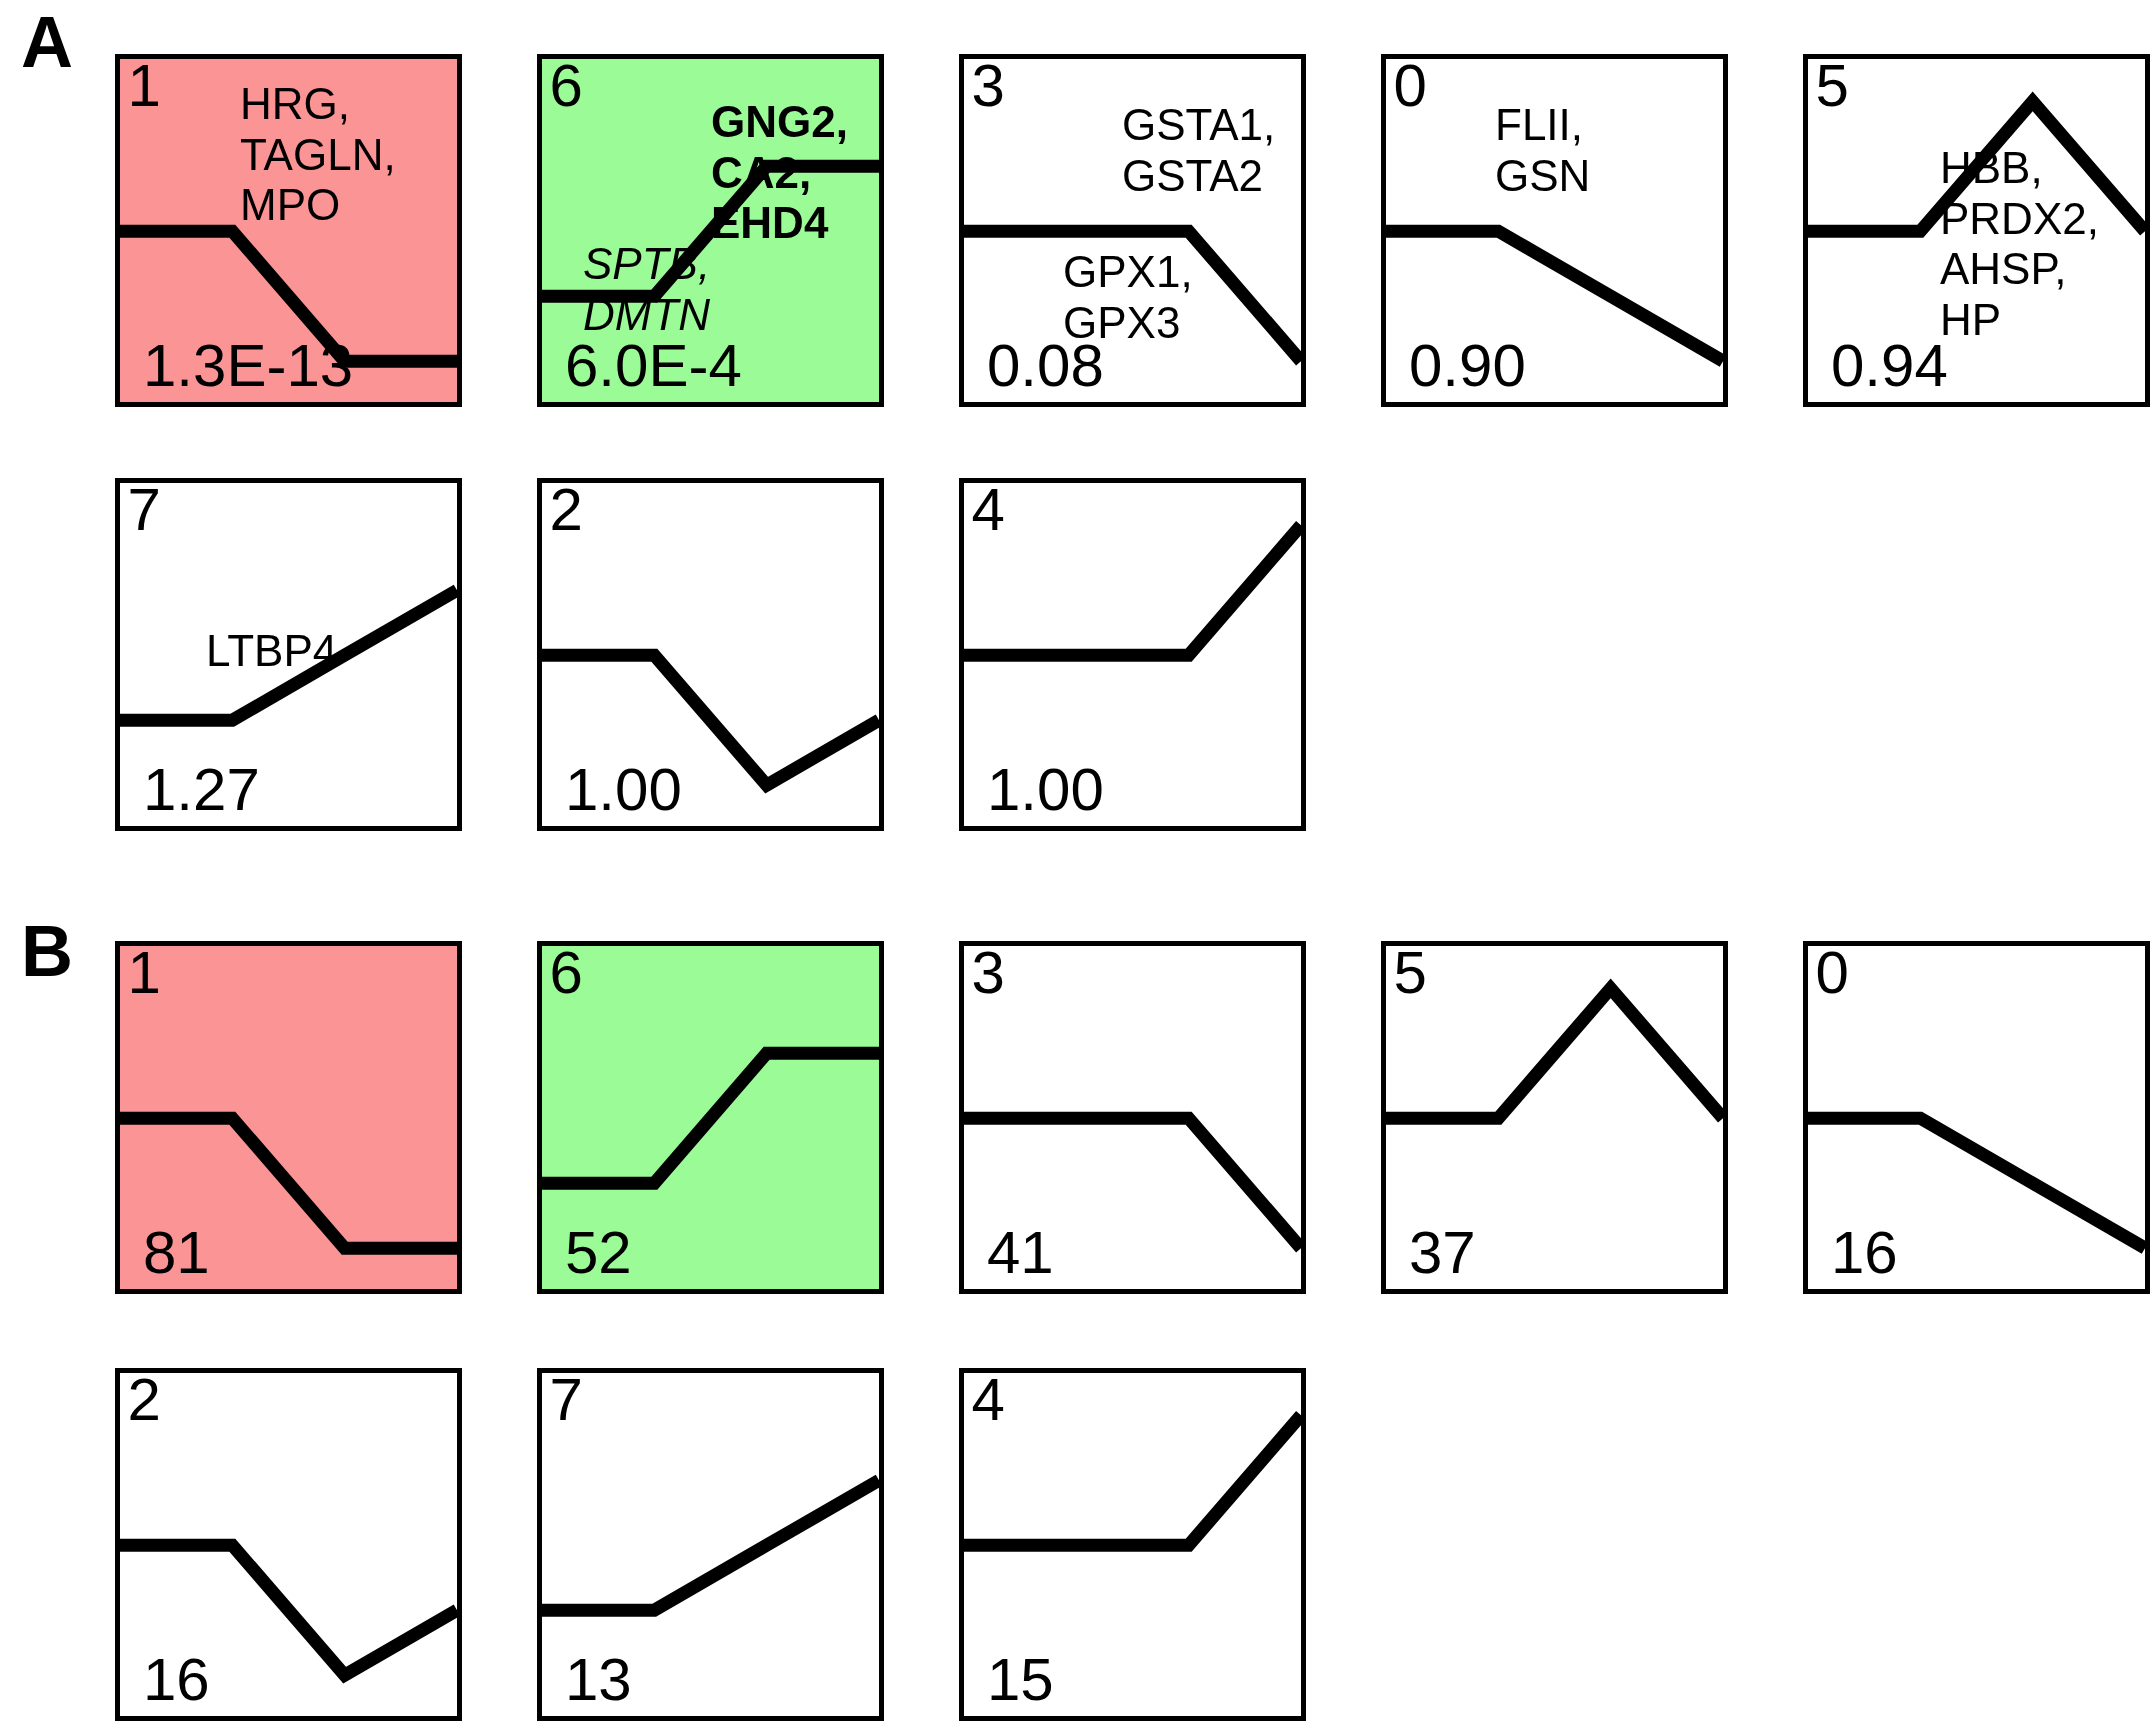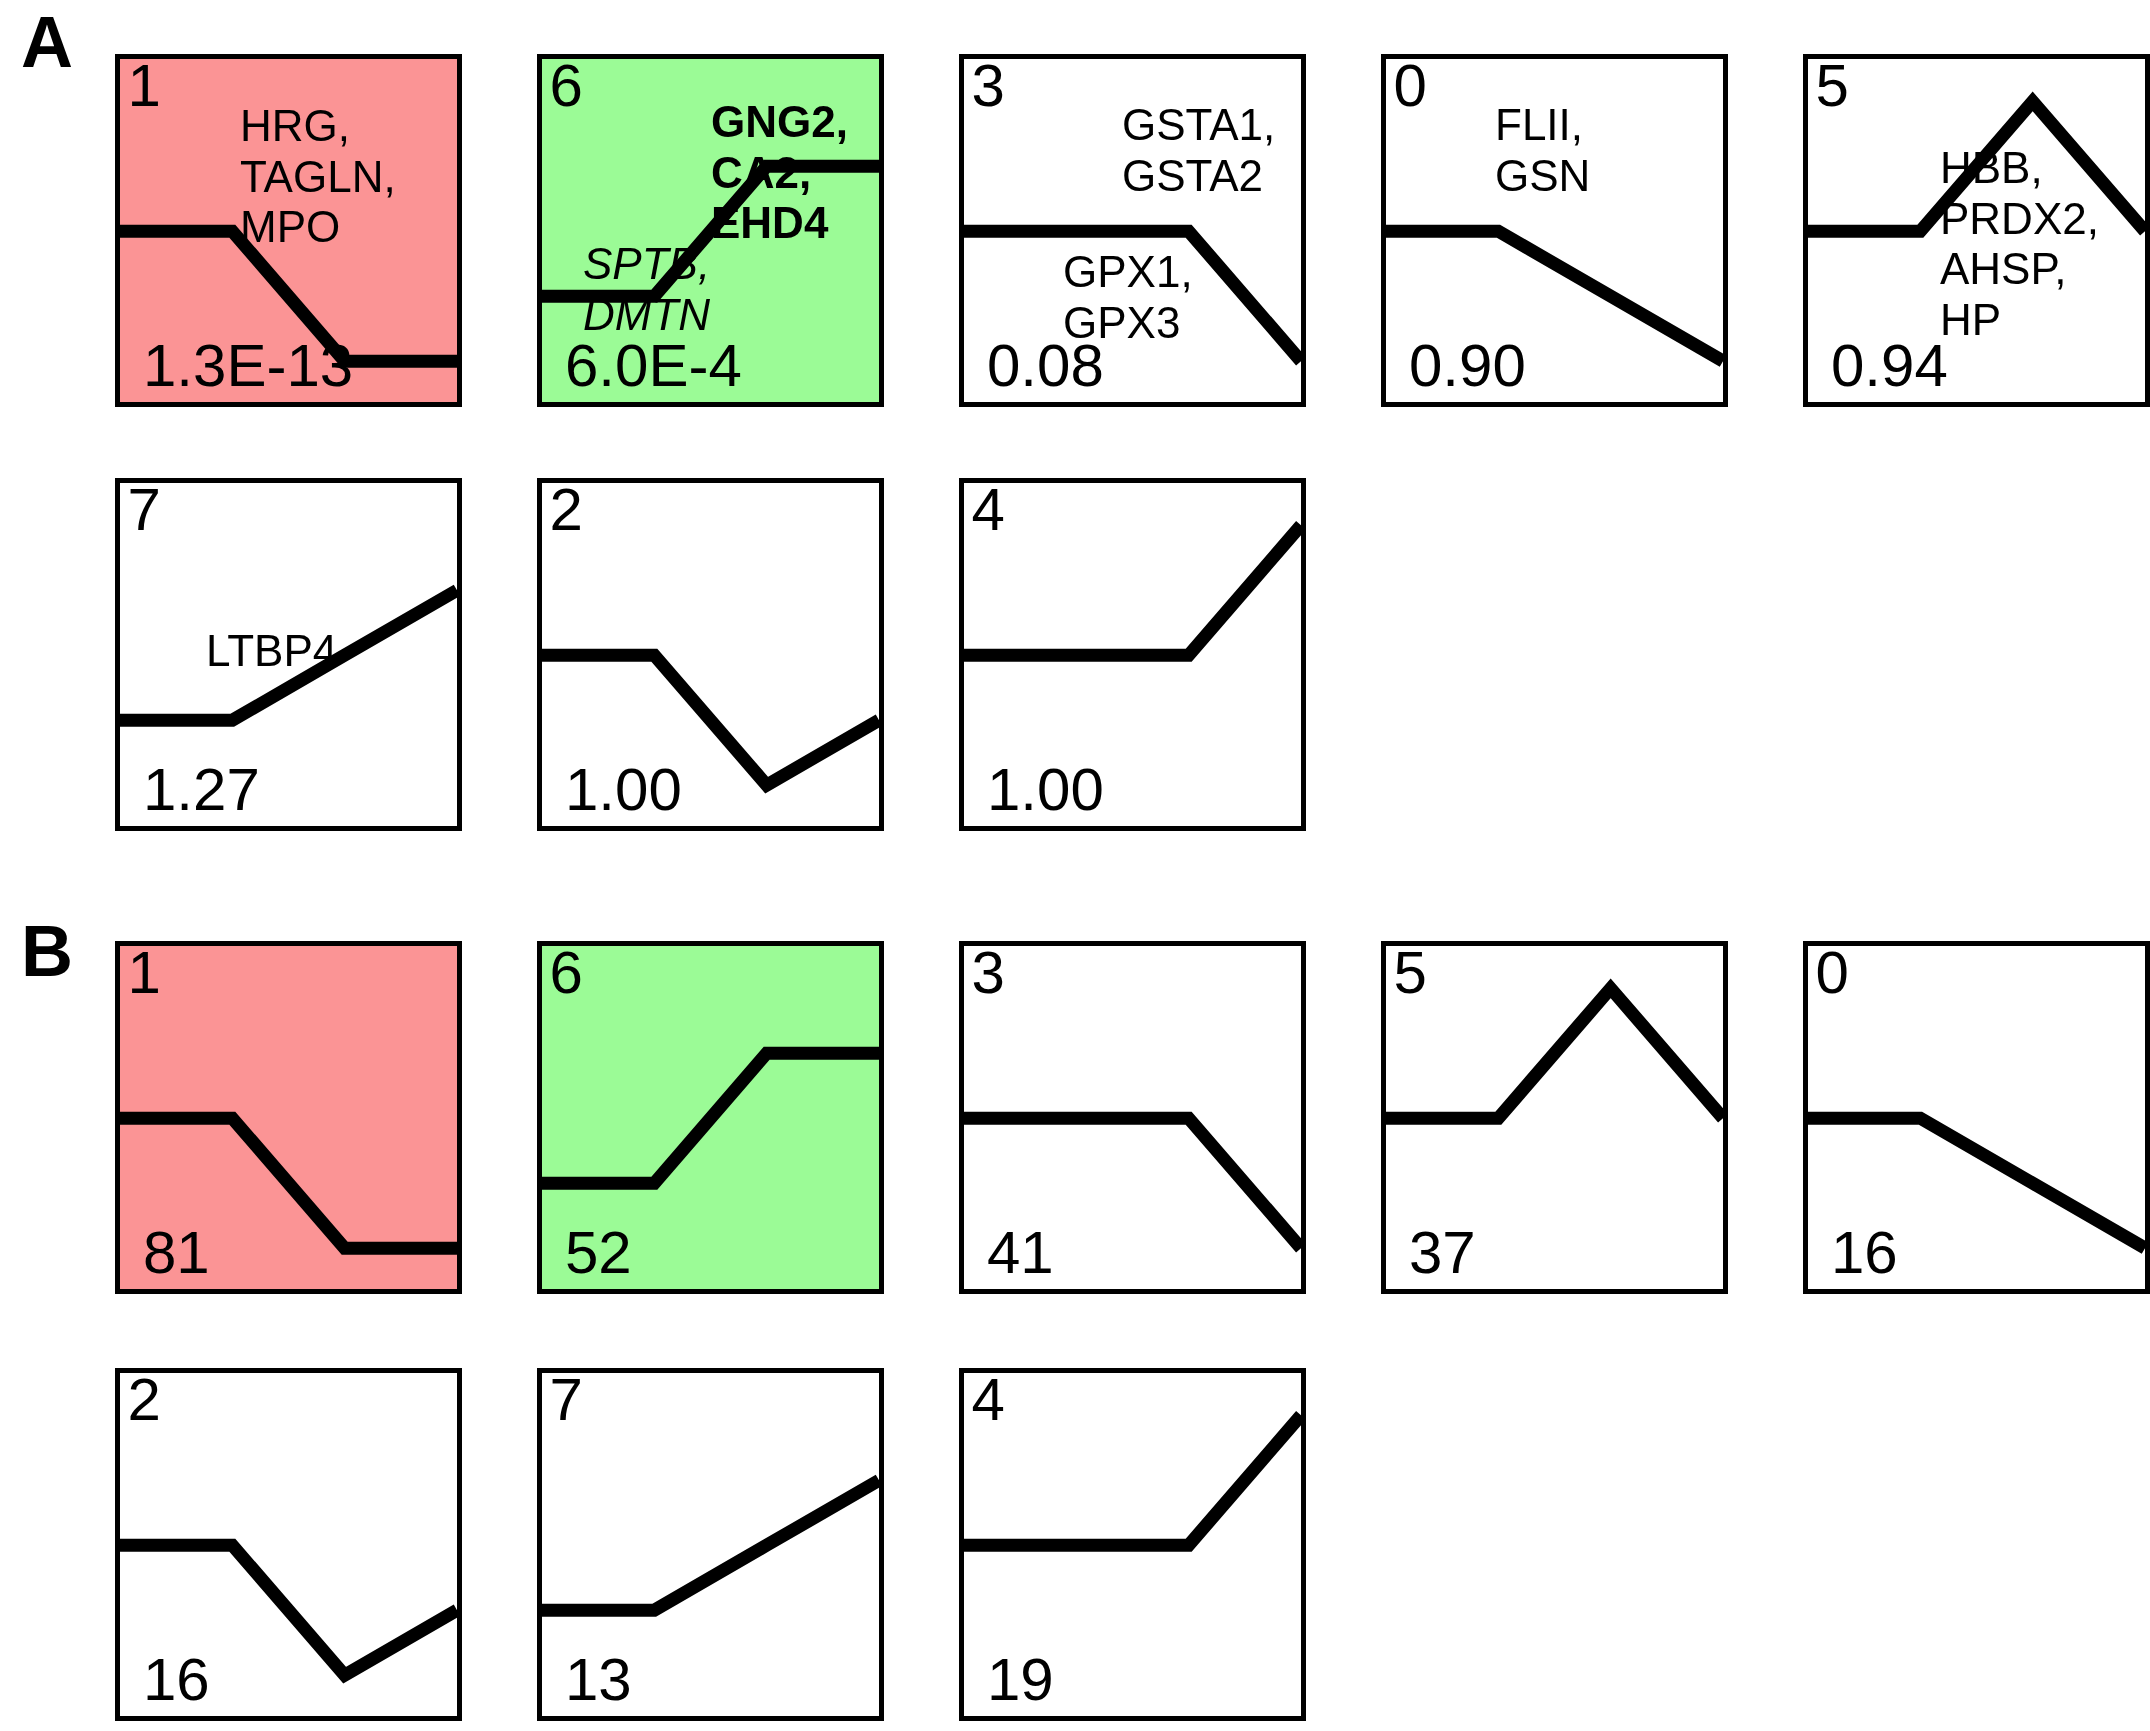--- a/index.html
+++ b/index.html
@@ -108,21 +108,21 @@
   <div class="section" style="top:0;">
     <div class="section-label" style="left:21px; top:6px;">A</div>
 
     <div class="panel-row" style="top:54px;" id="a-row-1">
         <div class="panel pink">
           <svg class="panel-svg" viewBox="0 0 462 470" preserveAspectRatio="none">
             <path class="trace" d="M 0.0 236.0 L 154.0 236.0 L 308.0 414.0 L 462.0 414.0"></path>
           </svg>
           <div class="panel-id">1</div>
           <div class="panel-score">1.3E-13</div>
-          <div class="panel-genes" style="left: 120px; top: 42px;">HRG,
+          <div class="panel-genes" style="left: 120px; top: 20px;">HRG,
 TAGLN,
 MPO</div>
         </div>
         <div class="panel green">
           <svg class="panel-svg" viewBox="0 0 462 470" preserveAspectRatio="none">
             <path class="trace" d="M 0.0 325.0 L 154.0 325.0 L 308.0 147.0 L 462.0 147.0"></path>
           </svg>
           <div class="panel-id">6</div>
           <div class="panel-score">6.0E-4</div>
           <div class="panel-genes" style="left: 169px; top: 38px; font-weight: bold;">GNG2,
@@ -242,19 +242,19 @@
             <path class="trace" d="M 0.0 325.0 L 154.0 325.0 L 308.0 236.0 L 462.0 147.0"></path>
           </svg>
           <div class="panel-id">7</div>
           <div class="panel-score">13</div>
         </div>
         <div class="panel">
           <svg class="panel-svg" viewBox="0 0 462 470" preserveAspectRatio="none">
             <path class="trace" d="M 0.0 236.0 L 154.0 236.0 L 308.0 236.0 L 462.0 58.0"></path>
           </svg>
           <div class="panel-id">4</div>
-          <div class="panel-score">19</div>
+          <div class="panel-score">15</div>
         </div>
       </div>
   </div>
 
 </div>
 
 
 </body></html>

